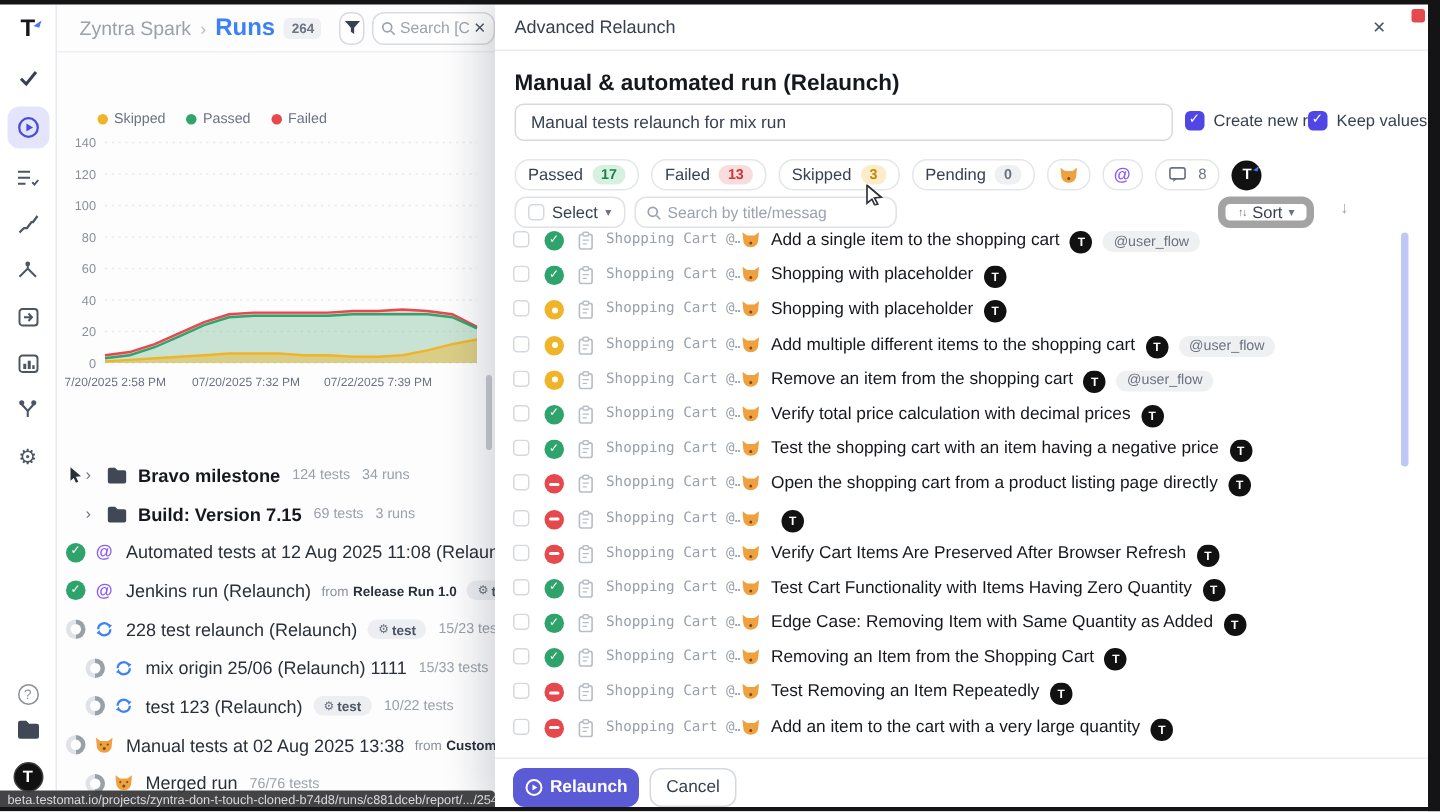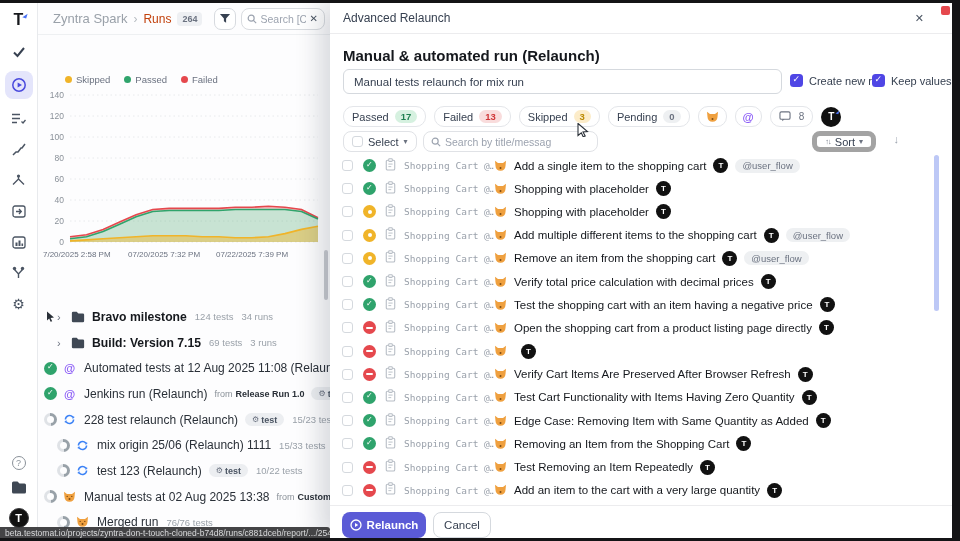--- a/index.html
+++ b/index.html
@@ -28,21 +28,21 @@
   .help-ic::after { content:"?"; }
   .rail .folder-b { margin-bottom:10px; }
   .rail .avatar { width:20px; height:20px; border-radius:50%; background:#111; color:#fff; font-size:11px; font-weight:bold; display:flex; align-items:center; justify-content:center; margin-bottom:10px; border:1.5px solid #3d3d3f; }
 
   
   .lpanel { position:absolute; left:38px; top:3px; width:292px; height:535px; background:#fdfdfe; z-index:4; }
   .topbar { position:absolute; left:0; top:0; width:100%; height:32px; border-bottom:1px solid #eef0f2; display:flex; align-items:center; }
   .crumb { margin-left:15px; display:flex; align-items:center; gap:6px; white-space:nowrap; }
   .crumb .proj { color:#9aa1a9; font-size:13px; }
   .crumb .sep { color:#b6bcc2; font-size:12px; }
-  .crumb .sect { color:#c2410c; font-size:12px; font-weight:normal; }
+  .crumb .sect { color:#3b82f6; font-size:16px; font-weight:bold; }
   .count-badge { background:#eef0f3; color:#6b7280; border-radius:4px; font-size:9px; font-weight:bold; padding:2px 5px; }
   .filter-btn { margin-left:12px; width:22px; height:22px; border:1px solid #d7dadf; border-radius:7px; background:#fff; display:flex; align-items:center; justify-content:center; }
   .search-sm { margin-left:5px; width:84px; height:22px; border:1px solid #d9dce0; border-radius:8px; background:#fff; display:flex; align-items:center; padding:0 5px; gap:3px; }
   .search-sm input { border:0; outline:0; width:46px; font-size:10.5px; color:#374151; background:transparent; font-family:"Liberation Sans",sans-serif; }
   .search-sm input::placeholder { color:#9ca3af; }
   .xmark { color:#4b5563; font-size:10px; }
   .xmark::after { content:"✕"; }
 
   .tabs { position:absolute; left:0; top:36px; height:22px; display:flex; align-items:center; gap:15px; padding-left:23px; }
   .tabicon { color:#6b7280; }
@@ -118,21 +118,21 @@
   .msearch { position:absolute; left:80px; top:0; width:175px; height:21px; border:1px solid #e0e2e6; border-radius:8px; background:#fff; display:flex; align-items:center; gap:4px; padding:0 7px; }
   .msearch input { border:0; outline:0; flex:1; font-size:10.5px; color:#374151; background:transparent; font-family:"Liberation Sans",sans-serif; }
   .msearch input::placeholder { color:#9ca3af; }
   .sort-btn { position:absolute; right:63px; top:0; height:21px; border:5px solid #a3a3a3; border-radius:8px; background:#fff; display:flex; align-items:center; gap:4px; padding:0 8px; }
   .updown { font-size:7.5px; color:#6b7280; letter-spacing:-1px; }
   .updown::after { content:"↑↓"; }
   .dl-btn { position:absolute; right:40px; top:2px; color:#9ca3af; font-size:11px; }
   .dl-btn::after { content:"↓"; }
 
   .tlist { position:absolute; left:0; top:151px; width:100%; }
-  .lrow { height:23.2px; display:flex; align-items:center; padding-left:12px; white-space:nowrap; overflow:hidden; }
+  .lrow { height:23.2px; display:flex; align-items:flex-start; padding-left:12px; white-space:nowrap; overflow:hidden; }
   .lrow .cbx-sm { margin-right:10px; flex:0 0 11px; }
   .lrow .st { width:13px; height:13px; flex:0 0 13px; margin-right:9px; }
   .clip { flex:0 0 12px; margin-right:7px; }
   .grp { font-family:"DejaVu Sans Mono", monospace; font-size:9.5px; color:#9aa1ab; width:90px; flex:0 0 90px; overflow:hidden; }
   .foxw { flex:0 0 14px; margin-right:6px; display:flex; }
   .ttl { font-size:11.5px; color:#15181d; }
   .mini-av { width:15px; height:15px; border-radius:50%; background:#111; color:#fff; font-size:8px; font-weight:bold; display:flex; align-items:center; justify-content:center; margin-left:7px; flex:0 0 15px; }
   .tagpill { margin-left:7px; background:#eef0f2; border-radius:8px; padding:1.5px 7px; font-size:9.5px; color:#6b7280; }
   .mscroll { position:absolute; left:604px; top:152px; width:5px; height:156px; background:#bdc8f6; border-radius:3px; }
 

